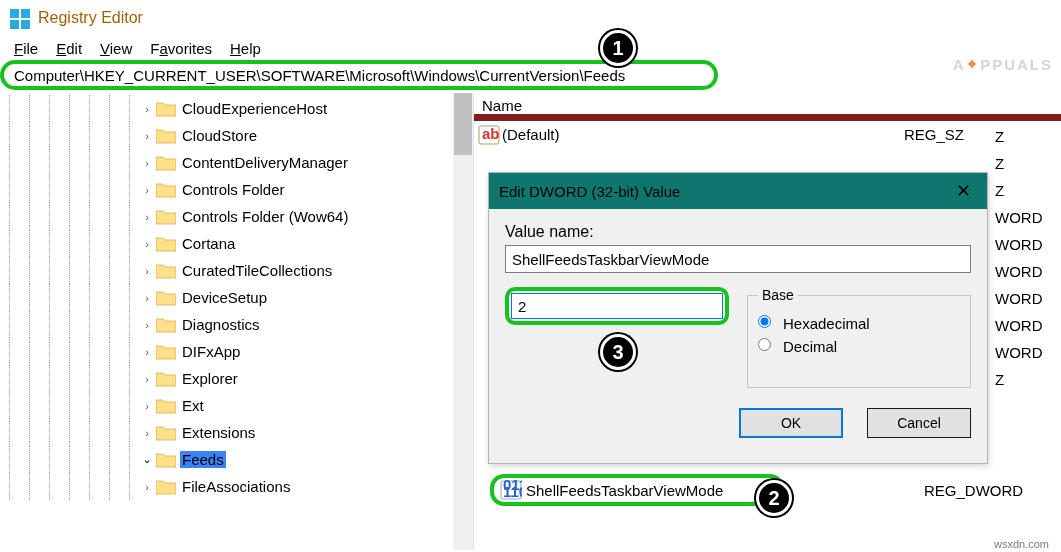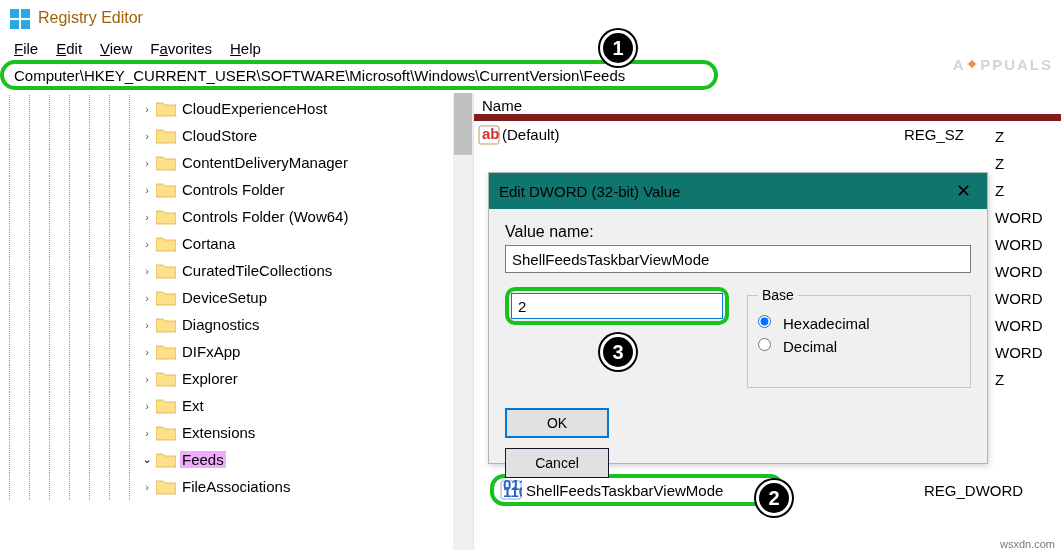--- a/index.html
+++ b/index.html
@@ -34,21 +34,21 @@
 .tree { padding-top: 2px; }
 .row { height: 27px; display: flex; align-items: center; white-space: nowrap; }
 .guides { display: flex; height: 100%; }
 .g { width: 20px; height: 100%; position: relative; }
 .g.line::before { content: ""; position: absolute; left: 9px; top: 0; bottom: 0; border-left: 1px dotted #9a9a9a; }
 .chev { width: 14px; text-align: center; color: #5b5b5b; font-size: 11px; margin-right: 2px; }
 .chev.open { color: #000; }
 .folder { width: 20px; height: 17px; display: inline-block; margin-right: 4px; }
 .folder svg { width: 100%; height: 100%; display: block; }
 .row .label { padding: 0 2px; }
-.row.selected .label { background: #f0abfc; }
+.row.selected .label { background: #3b82f6; }
 
 
 .listhead { display: flex; height: 28px; align-items: flex-start; border-bottom: 7px solid #7f1d1d; }
 .listhead .col { padding: 4px 8px; color: #000; }
 .listhead .col.name { width: 430px; }
 .listhead .col.type { flex: 1; }
 
 .listrow { display: flex; height: 27px; align-items: center; }
 .listrow .vicon { width: 22px; height: 20px; margin-left: 4px; margin-right: 2px; }
 .listrow .vname { width: 402px; padding-left: 0; }
@@ -65,38 +65,38 @@
 .dialog .dbody { padding: 14px 16px 10px 16px; }
 .dialog .grp-label { font-size: 16px; margin-bottom: 4px; display: block; }
 .dialog .tfield { width: 100%; height: 28px; border: 1px solid #7a7a7a; background: #fff; padding: 2px 6px; font-size: 15px; }
 .dialog .rowflex { display: flex; gap: 22px; margin-top: 14px; }
 .dialog .leftcol { width: 220px; }
 .dialog .valuewrap { border: 4px solid #17c21d; border-radius: 10px; padding: 2px; width: 224px; }
 .dialog .valuewrap .tfield { border: 1px solid #0078d7; height: 26px; }
 .dialog fieldset { border: 1px solid #c6c6c6; padding: 6px 10px 26px 10px; }
 .dialog fieldset legend { font-size: 14px; padding: 0 4px; }
 .dialog .radio { display: flex; align-items: flex-start; gap: 12px; margin: 6px 0; font-size: 15px; }
-.dialog .btnrow { display: flex; justify-content: flex-end; gap: 10px; margin-top: 20px; flex-direction: column; }
+.dialog .btnrow { display: flex; justify-content: flex-end; gap: 24px; margin-top: 20px; }
 .dialog .btn { width: 104px; height: 30px; background: #e1e1e1; border: 1px solid #0f172a; cursor: pointer; font-size: 14px; }
 .dialog .btn.primary { border: 2px solid #0078d7; }
 
 
 .highlight-item { position: absolute; left: 490px; top: 474px; width: 294px; height: 32px; border: 4px solid #17c21d; border-radius: 14px; display: flex; align-items: center; padding: 0 6px; background: #fff; z-index: 10; }
 
 
 .badge { position: absolute; width: 36px; height: 36px; border-radius: 50%; background: #000; border: 3px solid #fff; box-shadow: 0 0 0 2px #000; color: #fff; font-weight: 700; font-size: 20px; display: flex; align-items: center; justify-content: center; z-index: 100; }
 .badge.b1 { left: 600px; top: 30px; }
 .badge.b2 { left: 756px; top: 480px; }
 .badge.b3 { left: 600px; top: 334px; }
 
 
 .watermark { position: absolute; right: 8px; top: 55px; font-size: 34px; font-weight: 700; letter-spacing: 2px; color: #d4d4d4; display: flex; align-items: center; z-index: 1; }
 .watermark .orange { color: #f47c2b; margin: 0 2px; font-weight: 900; }
 
-.footer-url { position: absolute; right: 6px; bottom: 2px; font-size: 11px; color: #7a7a7a; z-index: 2; }
+.footer-url { position: absolute; right: 12px; bottom: 2px; font-size: 11px; color: #7a7a7a; z-index: 2; }
 
 
 .behind-rows { position: absolute; right: 4px; top: 30px; width: 62px; }
 .behind-rows .brow { height: 27px; display: flex; align-items: center; }
 </style>
 </head>
 <body>
 
 <svg width="0" height="0" style="position:absolute">
   <defs>

